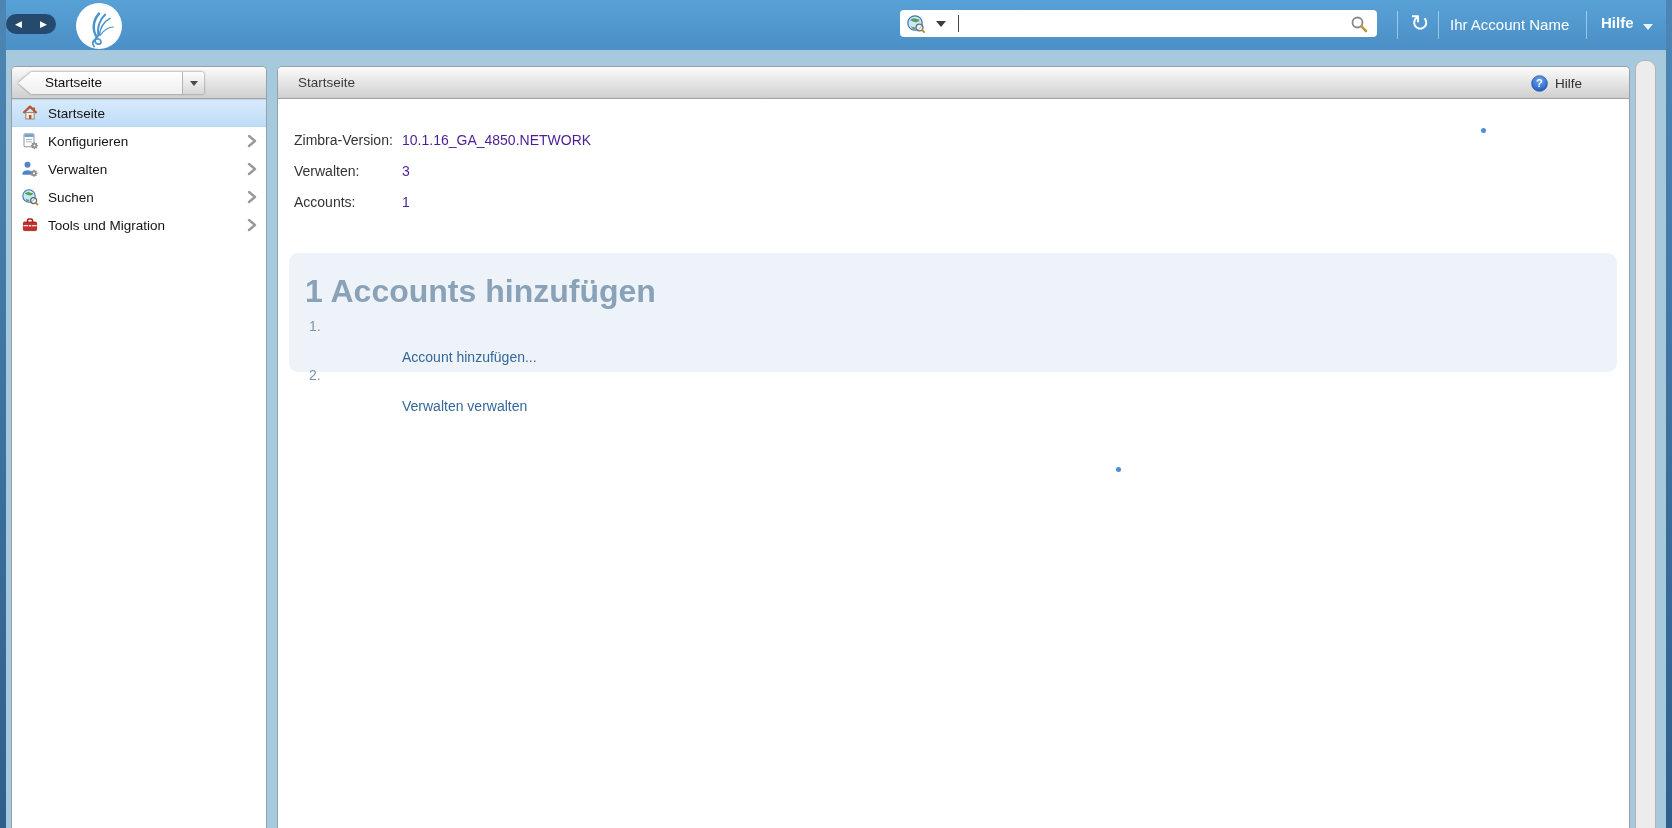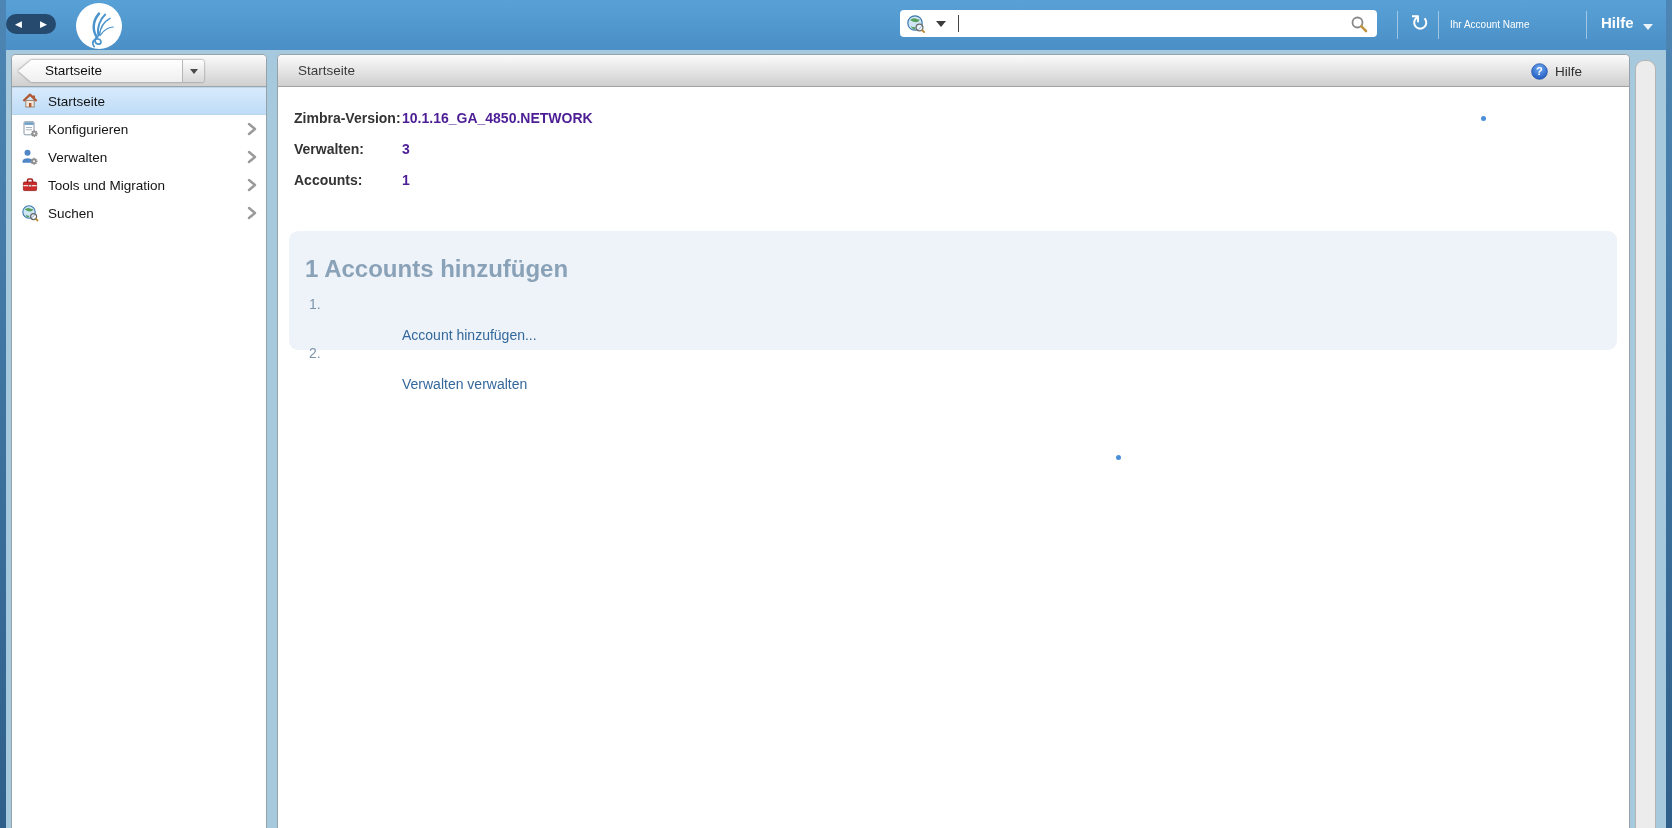--- a/index.html
+++ b/index.html
@@ -30,29 +30,29 @@
     border-right:5px solid transparent; border-top:6px solid #3c3c3c; margin-left:10px; }
   .text-caret { width:1px; height:17px; background:#444; margin-left:12px; }
   .search-input { flex:1; border:none; outline:none; height:23px; font-size:14px;
     font-family:"Liberation Sans", sans-serif; background:transparent; padding:0 4px; }
   .search-mag { margin-right:8px; }
 
   .tb-divider { position:absolute; top:11px; width:1px; height:28px; background:rgba(255,255,255,.45); }
   .refresh-btn { position:absolute; left:1405px; top:6px; width:30px; height:34px;
     color:#fff; font-size:23px; text-align:center; line-height:34px; cursor:pointer; }
   .tb-account { position:absolute; left:1450px; top:0; height:50px; line-height:50px;
-    color:#fff; font-size:10px; }
+    color:#fff; font-size:15px; }
   .tb-help { position:absolute; left:1601px; top:0; height:50px; line-height:46px;
     color:#fff; font-size:15px; font-weight:bold; cursor:pointer; }
   .tb-help-caret { position:absolute; left:1643px; top:24px; width:0; height:0;
     border-left:5px solid transparent; border-right:5px solid transparent;
     border-top:6px solid #eaf3fa; }
 
   
-  .panel { position:absolute; top:54px; bottom:0; background:#fff;
+  .panel { position:absolute; top:66px; bottom:0; background:#fff;
     border:1px solid #97a1a8; border-bottom:none; border-radius:5px 5px 0 0; }
   .sidebar { left:11px; width:256px; }
   .mainpanel { left:277px; width:1353px; }
 
   .panel-header { height:32px; background:linear-gradient(#fbfbfb,#cfcfcf);
     border-bottom:1px solid #a3a3a3; border-radius:4px 4px 0 0; position:relative;
     display:flex; align-items:center; font-size:13.5px; color:#3a3a3a; }
 
   
   .combo { position:absolute; left:6px; top:5px; width:186px; height:22px;
@@ -80,28 +80,28 @@
   
   .mp-title { margin-left:20px; }
   .mp-help { position:absolute; right:47px; top:0; height:32px; display:flex;
     align-items:center; cursor:pointer; }
   .mp-help span { margin-left:7px; color:#2f2f2f; }
 
   
   .mp-content { position:absolute; top:32px; left:0; right:0; bottom:0; }
   .summary-title { margin:16px 0 0 16px; font-size:26px; font-weight:bold;
     color:#7d9cba; letter-spacing:.2px; }
-  .summary-rows { margin-top:22px;font-weight:bold; }
+  .summary-rows { margin-top:32px; }
   .summary-row { display:flex; margin:0 0 13px 16px; font-size:14px; line-height:18px; }
   .summary-label { width:108px; color:#333; }
   .summary-value { color:#4c1d95; }
 
   .tasks-panel { margin:42px 0 0 11px; width:1328px; height:119px;
     background:#eef3f9; border-radius:9px; padding:25px 16px 12px 16px; }
-  .tasks-title { font-size:24px; font-weight:bold; color:#8aa2b8; line-height:26px; }
+  .tasks-title { font-size:32px; font-weight:bold; color:#8aa2b8; line-height:26px; }
   .tasks-list { margin-top:13px; }
   .task-row { display:flex; font-size:14px; line-height:18px; }
   .task-num { width:97px; padding-left:4px; color:#7b95ab; }
   .task-link { color:#34689c; cursor:pointer; text-decoration:none;margin-top:31px; }
 
   .blue-dot { position:absolute; width:5px; height:5px; border-radius:50%; background:#4a90d9; }
   .dot-1 { left:1203px; top:29px; }
   .dot-2 { left:838px; top:368px; }
 
   
@@ -228,45 +228,45 @@
       <span class="tree-chev">
         <svg width="10" height="14" viewBox="0 0 10 14">
             <path d="M2 2 l6 5 -6 5" fill="none" stroke="#9a9a9a" stroke-width="2.4" stroke-linecap="round" stroke-linejoin="round"></path>
           </svg>
       </span>
     </div>
 
     <div class="tree-item">
       <span class="tree-icon">
         <svg width="18" height="18" viewBox="0 0 18 18">
-          <path d="M6.5 6 V4.6 a1.6 1.6 0 0 1 1.6 -1.6 h1.8 a1.6 1.6 0 0 1 1.6 1.6 V6" fill="none" stroke="#a32424" stroke-width="1.6"></path>
-          <rect x="2.4" y="6" width="13.2" height="8.6" rx="1.2" fill="#cf2b2b" stroke="#8f1d1d" stroke-width="0.8"></rect>
-          <rect x="2.4" y="9" width="13.2" height="1.3" fill="#ffffff" opacity="0.85"></rect>
-          <rect x="7.7" y="8.4" width="2.6" height="2.6" rx="0.4" fill="#ececec" stroke="#8f1d1d" stroke-width="0.7"></rect>
-        </svg>
-      </span>
-      <span class="tree-label">Tools und Migration</span>
-      <span class="tree-chev">
-        <svg width="10" height="14" viewBox="0 0 10 14">
-            <path d="M2 2 l6 5 -6 5" fill="none" stroke="#9a9a9a" stroke-width="2.4" stroke-linecap="round" stroke-linejoin="round"></path>
-          </svg>
-      </span>
-    </div>
-
-    <div class="tree-item">
-      <span class="tree-icon">
-        <svg width="18" height="18" viewBox="0 0 18 18">
           <circle cx="8" cy="8" r="6.2" fill="#cfe6f7" stroke="#3a78ad" stroke-width="1.1"></circle>
           <path d="M3.6 5.4 q2.6 -2.2 4.8 -1.2 t4 1 q-1 2.2 -3.4 2.2 t-5.4 -2z" fill="#57a05b"></path>
           <path d="M4.4 10.6 q1.8 1.6 4 1 l-.7 2 q-2.3 .2 -3.3 -3z" fill="#57a05b"></path>
           <circle cx="12.6" cy="12.6" r="3" fill="rgba(255,255,255,.55)" stroke="#666" stroke-width="1.2"></circle>
           <line x1="14.7" y1="14.7" x2="17" y2="17" stroke="#b98a2e" stroke-width="1.8"></line>
         </svg>
       </span>
       <span class="tree-label">Suchen</span>
+      <span class="tree-chev">
+        <svg width="10" height="14" viewBox="0 0 10 14">
+            <path d="M2 2 l6 5 -6 5" fill="none" stroke="#9a9a9a" stroke-width="2.4" stroke-linecap="round" stroke-linejoin="round"></path>
+          </svg>
+      </span>
+    </div>
+
+    <div class="tree-item">
+      <span class="tree-icon">
+        <svg width="18" height="18" viewBox="0 0 18 18">
+          <path d="M6.5 6 V4.6 a1.6 1.6 0 0 1 1.6 -1.6 h1.8 a1.6 1.6 0 0 1 1.6 1.6 V6" fill="none" stroke="#a32424" stroke-width="1.6"></path>
+          <rect x="2.4" y="6" width="13.2" height="8.6" rx="1.2" fill="#cf2b2b" stroke="#8f1d1d" stroke-width="0.8"></rect>
+          <rect x="2.4" y="9" width="13.2" height="1.3" fill="#ffffff" opacity="0.85"></rect>
+          <rect x="7.7" y="8.4" width="2.6" height="2.6" rx="0.4" fill="#ececec" stroke="#8f1d1d" stroke-width="0.7"></rect>
+        </svg>
+      </span>
+      <span class="tree-label">Tools und Migration</span>
       <span class="tree-chev">
         <svg width="10" height="14" viewBox="0 0 10 14">
             <path d="M2 2 l6 5 -6 5" fill="none" stroke="#9a9a9a" stroke-width="2.4" stroke-linecap="round" stroke-linejoin="round"></path>
           </svg>
       </span>
     </div>
   </div>
 </div>
 
 <div class="panel mainpanel">

